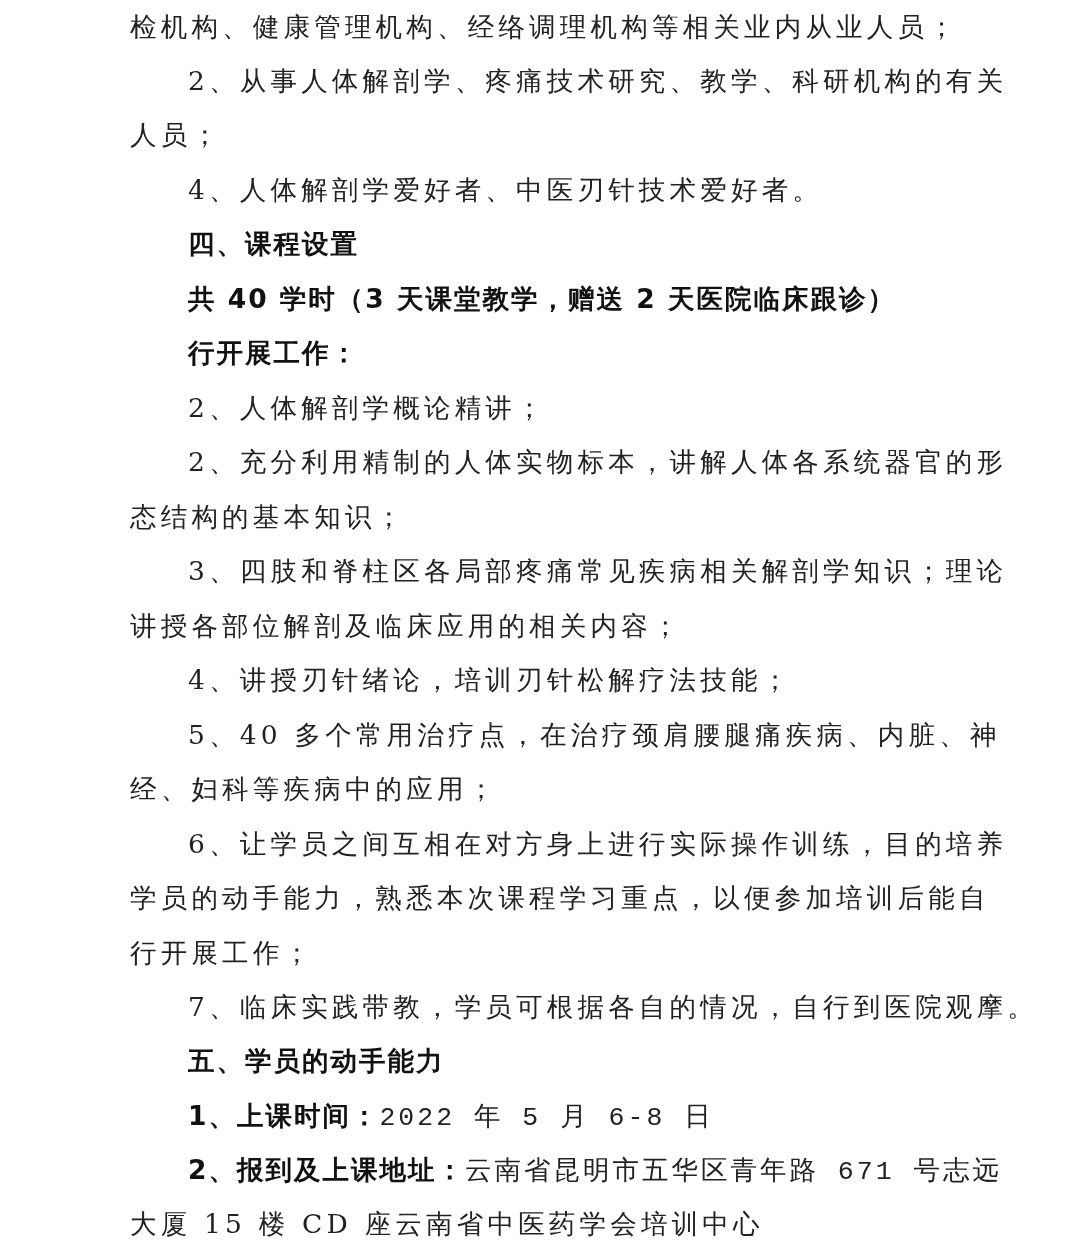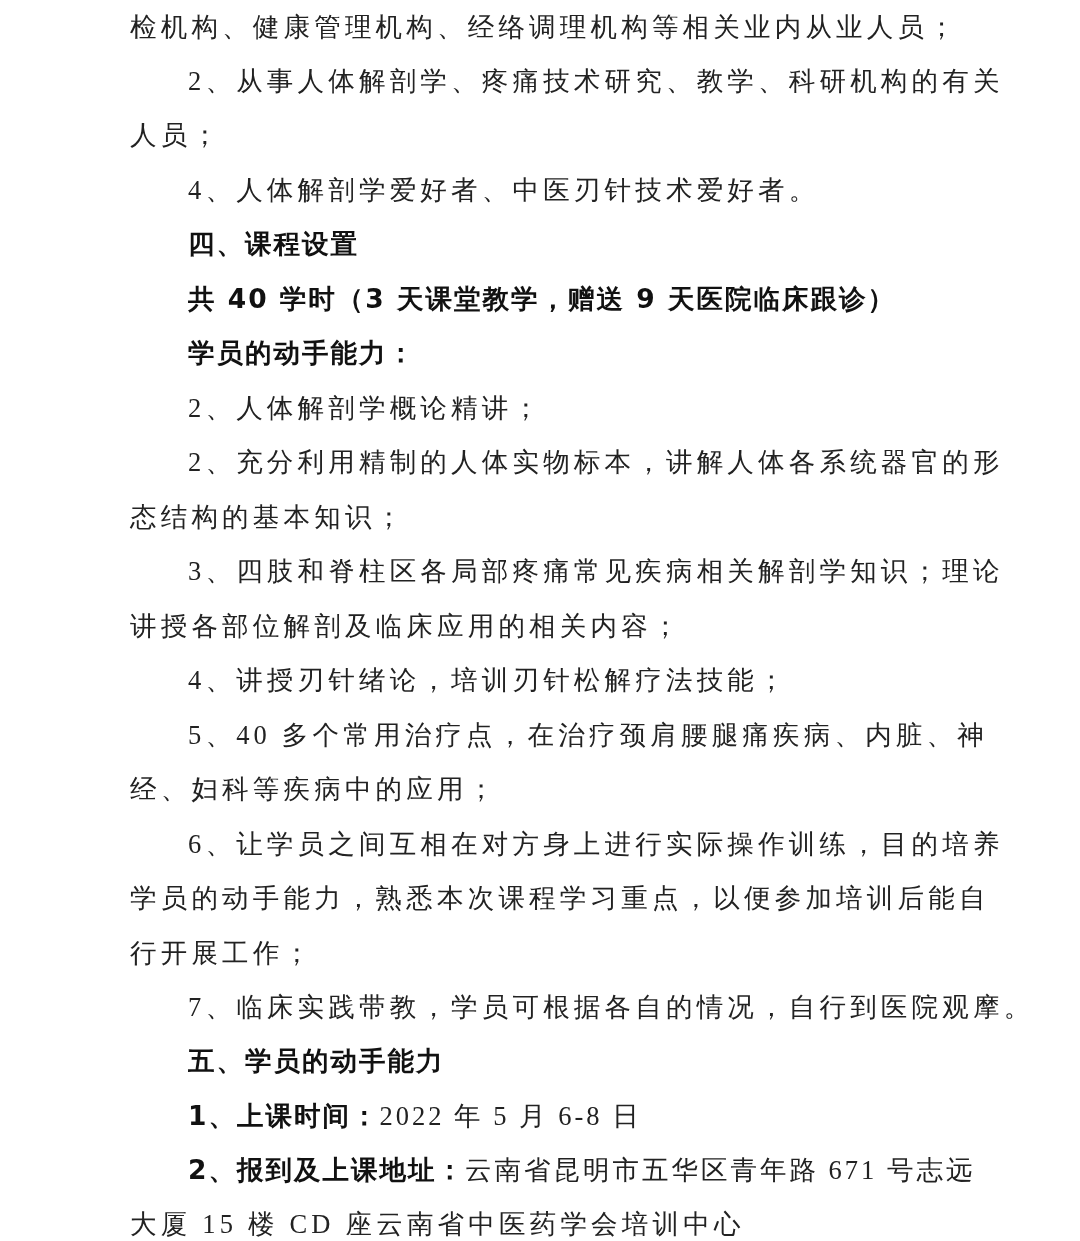--- a/index.html
+++ b/index.html
@@ -4,37 +4,37 @@
 <style>
   html, body { margin: 0; padding: 0; background: #ffffff; }
   body { width: 1080px; height: 1241px; overflow: hidden; position: relative; }
   .page {
     position: absolute; left: 130px; top: 0; width: 825px;
     font-family: "DejaVu Serif", "Liberation Serif", serif;
     color: #222222;
   }
   .line {
     position: absolute; left: 0; height: 54px; line-height: 54px;
-    font-size: 26.5px; letter-spacing: 4.2px; white-space: nowrap; font-family: Liberation Serif, serif;
+    font-size: 26.5px; letter-spacing: 4.2px; white-space: nowrap;
   }
   .indent { left: 58px; }
   .bold { font-family: "DejaVu Sans", "Liberation Sans", sans-serif; font-weight: bold; color: #111111; letter-spacing: 2px; }
-  .bold .normal { font-weight: normal; font-family: Liberation Serif, serif; color: #222222; letter-spacing: 3px; }
+  .bold .normal { font-weight: normal; font-family: Liberation Mono, monospace; color: #222222; letter-spacing: 3px; }
 </style>
 </head>
 <body>
 
 <div class="page">
   <div class="line" style="top:0px">检机构、健康管理机构、经络调理机构等相关业内从业人员；</div>
   <div class="line indent" style="top:54px">2、从事人体解剖学、疼痛技术研究、教学、科研机构的有关</div>
   <div class="line" style="top:108px">人员；</div>
   <div class="line indent" style="top:163px">4、人体解剖学爱好者、中医刃针技术爱好者。</div>
   <div class="line indent bold" style="top:217px">四、课程设置</div>
-  <div class="line indent bold" style="top:272px">共 40 学时（3 天课堂教学，赠送 9 天医院临床跟诊）</div>
-  <div class="line indent bold" style="top:326px">学员的动手能力：</div>
+  <div class="line indent bold" style="top:272px">共 40 学时（3 天课堂教学，赠送 2 天医院临床跟诊）</div>
+  <div class="line indent bold" style="top:326px">行开展工作：</div>
   <div class="line indent" style="top:381px">2、人体解剖学概论精讲；</div>
   <div class="line indent" style="top:435px">2、充分利用精制的人体实物标本，讲解人体各系统器官的形</div>
   <div class="line" style="top:490px">态结构的基本知识；</div>
   <div class="line indent" style="top:544px">3、四肢和脊柱区各局部疼痛常见疾病相关解剖学知识；理论</div>
   <div class="line" style="top:599px">讲授各部位解剖及临床应用的相关内容；</div>
   <div class="line indent" style="top:653px">4、讲授刃针绪论，培训刃针松解疗法技能；</div>
   <div class="line indent" style="top:708px">5、40  多个常用治疗点，在治疗颈肩腰腿痛疾病、内脏、神</div>
   <div class="line" style="top:762px">经、妇科等疾病中的应用；</div>
   <div class="line indent" style="top:817px">6、让学员之间互相在对方身上进行实际操作训练，目的培养</div>
   <div class="line" style="top:871px">学员的动手能力，熟悉本次课程学习重点，以便参加培训后能自</div>

